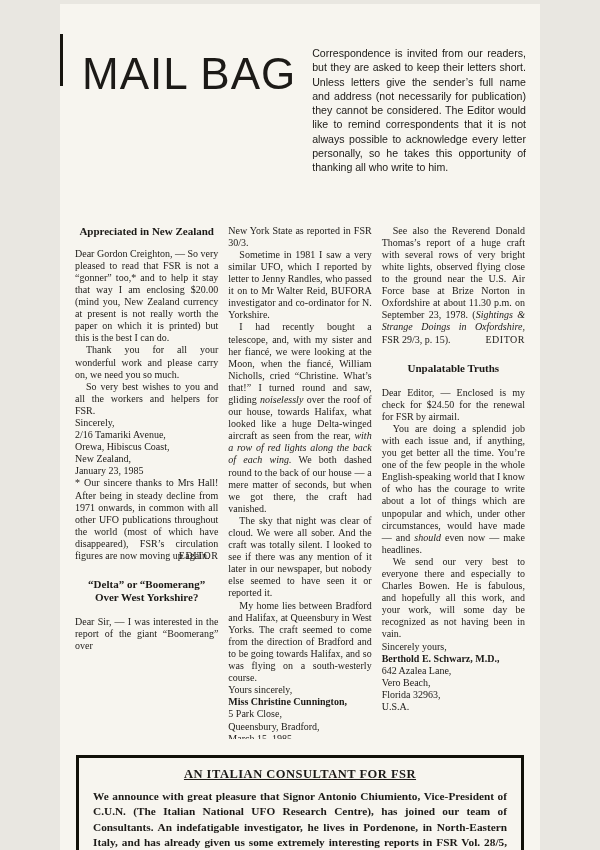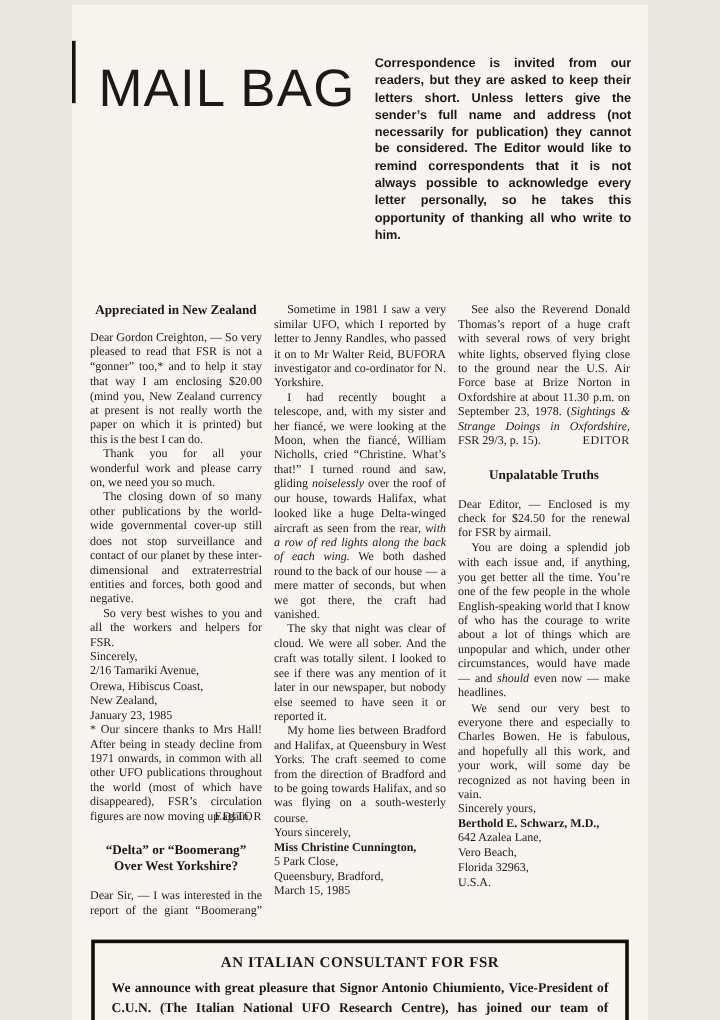--- a/index.html
+++ b/index.html
@@ -28,21 +28,21 @@
     font-size:44px;
     letter-spacing:1px;
     line-height:1.0;
     padding-top:6px;
     white-space:nowrap;
   }
   .intro{
     margin:0;
     flex:1;
     font-family:"Liberation Sans","DejaVu Sans",sans-serif;
-    font-weight:bold;
+    font-weight:normal;
     font-size:10.6px;
     line-height:14.3px;
     text-align:justify;
   }
   
   .cols{
     display:flex;
     gap:10px;
     padding:0 15px;
     margin-top:50px;
@@ -86,20 +86,21 @@
     margin:16px 16px 0 16px;
     border:3.5px solid #111008;
     padding:7px 14px 10px 14px;
     background:#f7f5ef;
   }
   .notice h3{
     margin:2px 0 7px 0;
     font-size:12.5px;
     text-align:center;
     letter-spacing:.5px;
+    text-decoration:underline;
   }
   .notice p{
     margin:0;
     font-weight:bold;
     font-size:11.3px;
     line-height:15.5px;
     text-align:justify;
     text-align-last:center;
   }
 </style>
@@ -113,35 +114,35 @@
     <h1 class="mag-title">MAIL BAG</h1>
     <p class="intro">Correspondence is invited from our readers, but they are asked to keep their letters short. Unless letters give the sender’s full name and address (not necessarily for publication) they cannot be considered. The Editor would like to remind correspondents that it is not always possible to acknowledge every letter personally, so he takes this opportunity of thanking all who write to him.</p>
   </header>
 
   <div class="cols">
 
     <div class="col">
       <h2 class="headline">Appreciated in New Zealand</h2>
       <p class="body">Dear Gordon Creighton, — So very pleased to read that FSR is not a “gonner” too,* and to help it stay that way I am enclosing $20.00 (mind you, New Zealand currency at present is not really worth the paper on which it is printed) but this is the best I can do.</p>
       <p class="body indent">Thank you for all your wonderful work and please carry on, we need you so much.</p>
-      <p class="body indent">The closing down of so many other publications by the world-wide governmental cover-up still does not stop surveillance and contact of our planet by these inter-dimensional and extraterrestrial entities and forces, both good and negative.</p>
       <p class="body indent">So very best wishes to you and all the workers and helpers for FSR.</p>
       <div class="sig">
         <p>Sincerely,</p>
         <p>2/16 Tamariki Avenue,</p>
         <p>Orewa, Hibiscus Coast,</p>
         <p>New Zealand,</p>
         <p>January 23, 1985</p>
       </div>
       <p class="body editor-wrap"><span>* Our sincere thanks to Mrs Hall! After being in steady decline from 1971 onwards, in common with all other UFO publications throughout the world (most of which have disappeared), FSR’s circulation figures are now moving up again.</span><span class="editor-sign">EDITOR</span></p>
       <h2 class="headline spaced">“Delta” or “Boomerang” Over West Yorkshire?</h2>
       <p class="body gap-above">Dear Sir, — I was interested in the report of the giant “Boomerang” over</p>
     </div>
 
     <div class="col">
+      <p class="body">New York State as reported in FSR 30/3.</p>
       <p class="body indent">Sometime in 1981 I saw a very similar UFO, which I reported by letter to Jenny Randles, who passed it on to Mr Walter Reid, BUFORA investigator and co-ordinator for N. Yorkshire.</p>
       <p class="body indent"><span>I had recently bought a telescope, and, with my sister and her fiancé, we were looking at the Moon, when the fiancé, William Nicholls, cried “Christine. What’s that!” I turned round and saw, gliding </span><em>noiselessly</em><span> over the roof of our house, towards Halifax, what looked like a huge Delta-winged aircraft as seen from the rear, </span><em>with a row of red lights along the back of each wing.</em><span> We both dashed round to the back of our house — a mere matter of seconds, but when we got there, the craft had vanished.</span></p>
       <p class="body indent">The sky that night was clear of cloud. We were all sober. And the craft was totally silent. I looked to see if there was any mention of it later in our newspaper, but nobody else seemed to have seen it or reported it.</p>
       <p class="body indent">My home lies between Bradford and Halifax, at Queensbury in West Yorks. The craft seemed to come from the direction of Bradford and to be going towards Halifax, and so was flying on a south-westerly course.</p>
       <div class="sig">
         <p>Yours sincerely,</p>
         <p class="strong">Miss Christine Cunnington,</p>
         <p>5 Park Close,</p>
         <p>Queensbury, Bradford,</p>
         <p>March 15, 1985</p>

